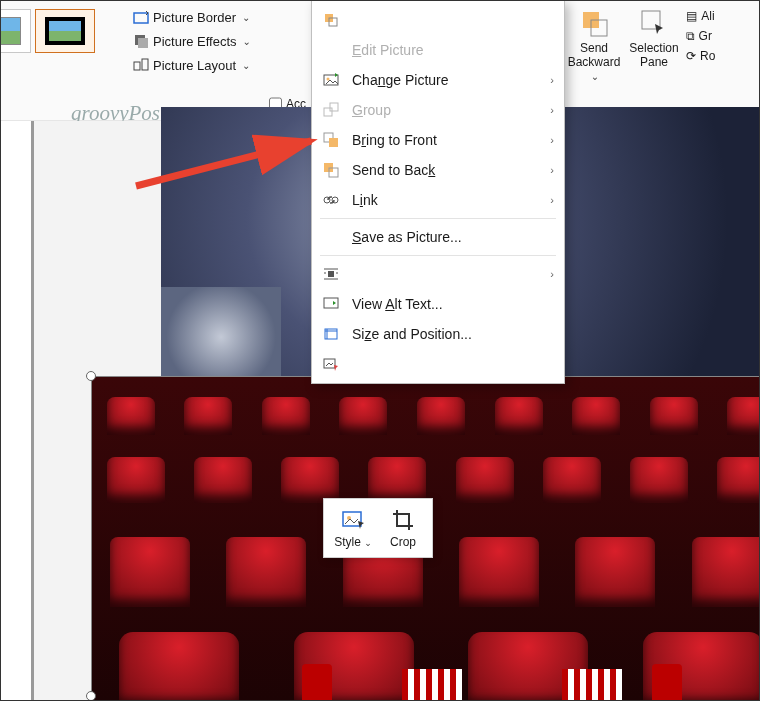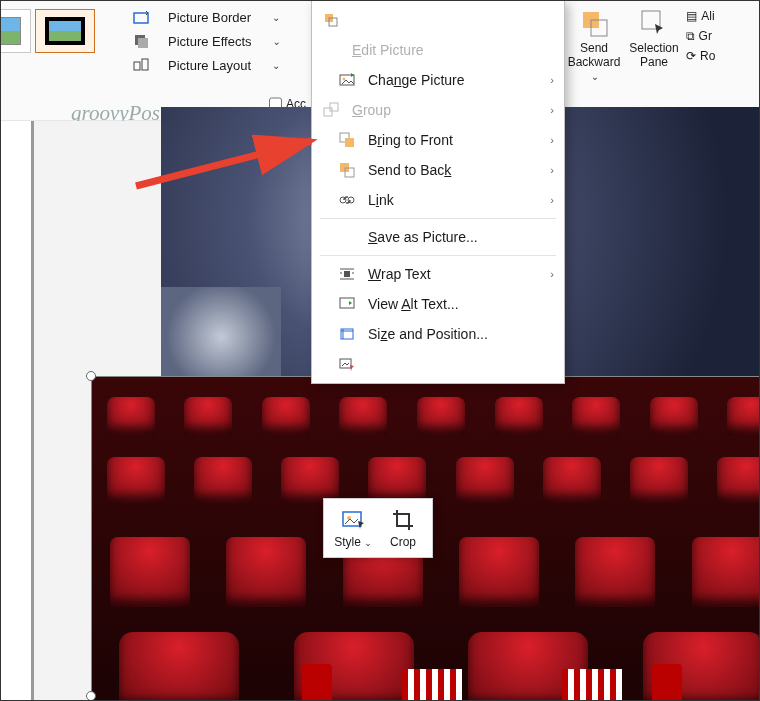--- a/index.html
+++ b/index.html
@@ -8,21 +8,21 @@
   
   .ribbon { position: absolute; top: 0; left: 0; right: 0; height: 120px; background: #fafafa; border-bottom:1px solid #e6e6e6; }
   
   .style-thumbs { position:absolute; left: -30px; top: 8px; display:flex; gap:4px; }
   .thumb { width:60px; height:44px; border:1px solid #c8c8c8; background:#fff; display:flex; align-items:center; justify-content:center; }
   .thumb.selected{ border:1px solid #d0701e; background:#fff3e6;}
   .thumb-inner { width:40px; height:28px; background:linear-gradient(#6fb6e8 50%,#7db46c 50%); border:1px solid #888; position:relative;}
   .thumb-inner.b2{ border:4px solid #000;}
   
   .pic-buttons { position:absolute; left:128px; top:6px; display:flex; flex-direction:column; gap:4px;}
-  .pic-btn { padding:2px 4px; display:flex; align-items:center; gap:19px; font-size:13px; cursor:pointer;}
+  .pic-btn { padding:2px 4px; display:flex; align-items:center; gap:4px; font-size:13px; cursor:pointer;}
   .pic-btn .sqicon{width:16px;height:16px;display:inline-flex;align-items:center;justify-content:center;}
   .chev{font-size:10px; margin-left:2px; color:#444;}
   
   .watermark { position:absolute; left:70px; top:100px; color:#9aa; font-size:21px; font-style:italic; font-family:Georgia,serif;}
   .acc-check { position:absolute; left:268px; top:96px; display:flex; gap:4px; font-size:12px;}
   
   .right-ribbon { position:absolute; right:0; top:0; width:195px; height:120px; background:#fafafa; display:flex;}
   .rib-btn { width:60px; display:flex; flex-direction:column; align-items:center; justify-content:flex-start; padding:6px 2px; font-size:12px; text-align:center; gap:2px; cursor:pointer;}
   .rib-btn .bigicon{width:32px;height:32px;display:flex;align-items:center;justify-content:center;}
   .rib-label{position:absolute; right:14px; bottom:4px; font-size:11px; color:#666;}
@@ -47,21 +47,21 @@
   .pc1{left:310px;} .pc2{left:470px;}
   .cup{position:absolute;bottom:-4px;width:30px;height:45px;background:#b00;border-radius:4px 4px 6px 6px;}
   .cp1{left:210px;} .cp2{left:560px;}
   
   .sel-handle{width:10px;height:10px;border:1px solid #666;background:#fff;border-radius:50%;position:absolute;}
   .h1{left:55px; top:250px;} .h2{left:55px; top:570px;}
   
   
   .ctx { position:absolute; left:310px; top:-1px; width:254px; background:#fff; border:1px solid #bfbfbf; box-shadow:4px 4px 10px rgba(0,0,0,.25); padding:4px 0; z-index:30;}
   .ctx-item { display:flex; align-items:center; padding:6px 12px 6px 10px; gap:12px; font-size:14px; cursor:default; position:relative;}
-  .ctx-item.enabled{cursor:pointer;margin-left:16px;}
+  .ctx-item.enabled{cursor:pointer;}
   .ctx-item.disabled{color:#b0b0b0;}
   .ctx-item .iconcell{width:18px;height:18px;display:flex;align-items:center;justify-content:center;flex-shrink:0;}
   .ctx-item .label{flex:1;}
   .ctx-item .sub{font-size:11px;color:#666;position:absolute;right:10px;}
   .ctx-sep{height:1px;background:#e3e3e3;margin:3px 8px;}
   u.acc{text-decoration:underline;}
   
   
   .mini { position:absolute; left:322px; top:497px; background:#fff; border:1px solid #d0d0d0; border-radius:0; box-shadow:2px 2px 8px rgba(0,0,0,.2); display:flex; padding:6px; gap:4px; z-index:29;}
   .mini-btn{width:46px;display:flex;flex-direction:column;align-items:center;gap:2px;font-size:12px;cursor:pointer;padding:2px;}
@@ -286,21 +286,20 @@
   <div class="ctx-item enabled">
     <span class="iconcell">
         <svg width="16" height="16">
           <rect x="5" y="5" width="6" height="6" fill="#555"></rect>
           <line x1="1" y1="3" x2="15" y2="3" stroke="#555"></line>
           <line x1="1" y1="13" x2="15" y2="13" stroke="#555"></line>
           <line x1="1" y1="7" x2="3" y2="7" stroke="#555"></line>
           <line x1="13" y1="7" x2="15" y2="7" stroke="#555"></line>
         </svg>
       </span>
-    <span class="label"><u class="acc">W</u>rap Text</span>
     <span class="sub">›</span>
   </div>
   <div class="ctx-item enabled">
     <span class="iconcell">
         <svg width="16" height="16">
           <rect x="1" y="2" width="14" height="10" fill="none" stroke="#555"></rect>
           <path d="M10 5l3 2-3 2" fill="#2a8f2a"></path>
         </svg>
       </span>
     <span class="label">View <u class="acc">A</u>lt Text...</span>

